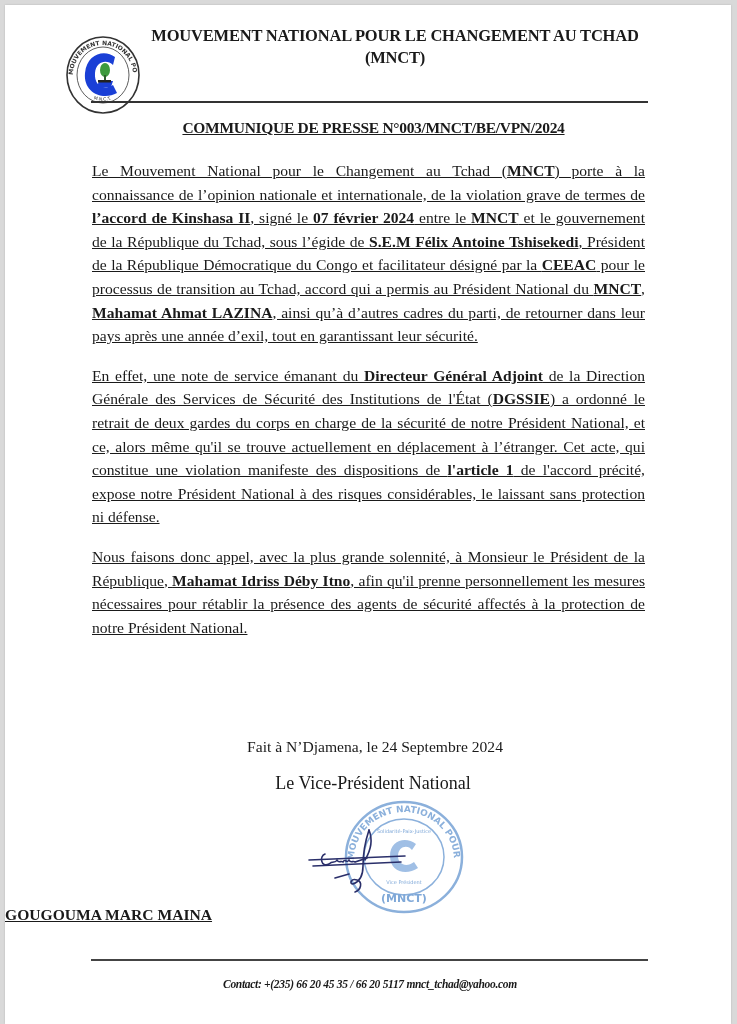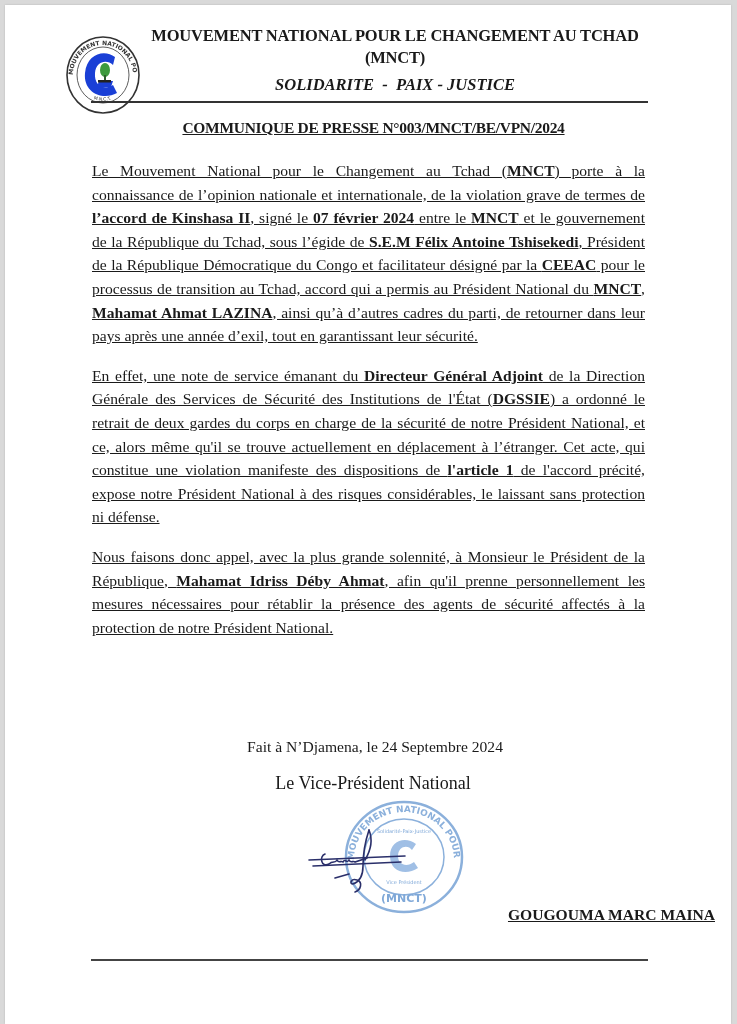--- a/index.html
+++ b/index.html
@@ -48,21 +48,21 @@
     position: absolute; left: 3px; top: 768px; width: 730px; text-align: center;
     font-size: 18px; font-weight: normal;
   }
   .stamp {
     position: absolute; left: 335px; top: 793px; width: 128px; height: 118px;
   }
   .signature {
     position: absolute; left: 300px; top: 815px; width: 110px; height: 80px;
   }
   .signatory-name {
-    position: absolute; left: 0; top: 901px; width: 710px; text-align: right;
+    position: absolute; left: 0; top: 901px; width: 710px; text-align: left;
     font-size: 15.6px; font-weight: bold; text-decoration: underline;
   }
   .footer-rule {
     position: absolute; left: 86px; top: 954px; width: 557px; height: 2px; background: #444;
   }
   .contact {
     position: absolute; left: 0; top: 973px; width: 730px; text-align: center;
     font-size: 11.5px; font-weight: bold; font-style: italic; letter-spacing: -0.3px;
   }
 </style>
@@ -88,29 +88,28 @@
     <path d="M 36 46 L 50 46 L 48 52 L 34 52 Z" fill="#1a3fd6"></path>
     <ellipse cx="42" cy="35" rx="5" ry="7" fill="#3c9a3c"></ellipse>
     <rect x="41" y="40" width="2" height="6" fill="#2e5e2e"></rect>
     <rect x="35" y="45" width="13" height="2.5" fill="#222"></rect>
   </svg>
 
   <div class="org-name">
     <div>MOUVEMENT NATIONAL POUR LE CHANGEMENT AU TCHAD</div>
     <div>(MNCT)</div>
   </div>
-  <div class="motto" style="white-space:pre;">SOLIDARITE  -  PAIX - JUSTICE</div>
   <div class="header-rule"></div>
 
   <div class="title">COMMUNIQUE DE PRESSE N°003/MNCT/BE/VPN/2024</div>
 
   <div class="body-text" id="body-text">
       <p><span>Le Mouvement National pour le Changement au Tchad (</span><b>MNCT</b><span>) porte à la connaissance de l’opinion nationale et internationale, de la violation grave de termes de </span><b>l’accord de Kinshasa II</b><span>, signé le </span><b>07 février 2024</b><span> entre le </span><b>MNCT</b><span> et le gouvernement de la République du Tchad, sous l’égide de </span><b>S.E.M Félix Antoine Tshisekedi</b><span>, Président de la République Démocratique du Congo et facilitateur désigné par la </span><b>CEEAC</b><span> pour le processus de transition au Tchad, accord qui a permis au Président National du </span><b>MNCT</b><span>, </span><b>Mahamat Ahmat LAZINA</b><span>, ainsi qu’à d’autres cadres du parti, de retourner dans leur pays après une année d’exil, tout en garantissant leur sécurité.</span></p>
       <p><span>En effet, une note de service émanant du </span><b>Directeur Général Adjoint</b><span> de la Direction Générale des Services de Sécurité des Institutions de l'État (</span><b>DGSSIE</b><span>) a ordonné le retrait de deux gardes du corps en charge de la sécurité de notre Président National, et ce, alors même qu'il se trouve actuellement en déplacement à l’étranger. Cet acte, qui constitue une violation manifeste des dispositions de </span><b>l'article 1</b><span> de l'accord précité, expose notre Président National à des risques considérables, le laissant sans protection ni défense.</span></p>
-      <p><span>Nous faisons donc appel, avec la plus grande solennité, à Monsieur le Président de la République, </span><b>Mahamat Idriss Déby Ahmat</b><span>, afin qu'il prenne personnellement les mesures nécessaires pour rétablir la présence des agents de sécurité affectés à la protection de notre Président National.</span></p>
+      <p><span>Nous faisons donc appel, avec la plus grande solennité, à Monsieur le Président de la République, </span><b>Mahamat Idriss Déby Itno</b><span>, afin qu'il prenne personnellement les mesures nécessaires pour rétablir la présence des agents de sécurité affectés à la protection de notre Président National.</span></p>
     </div>
 
   <div class="closing-place">Fait à N’Djamena, le 24 Septembre 2024</div>
   <div class="signatory-title">Le Vice-Président National</div>
 
   <svg class="stamp" viewBox="0 0 128 118">
     <defs>
       <path id="stampTop" d="M 14 62 A 50 48 0 1 1 114 62"></path>
     </defs>
     <g stroke="#7fa8d8" fill="none" opacity="0.9">
@@ -133,13 +132,14 @@
       <path d="M 20 34 C 14 36, 16 48, 24 44 C 28 40, 30 44, 32 40 C 34 44, 36 40, 38 42 C 40 38, 42 44, 44 40 C 46 44, 48 40, 50 42 L 62 38"></path>
       <path d="M 64 10 C 60 22, 58 34, 58 46 C 58 56, 54 62, 48 64 C 44 64, 46 58, 52 60 C 58 62, 56 70, 50 72"></path>
       <path d="M 64 10 C 68 20, 66 30, 60 40"></path>
       <path d="M 30 58 L 44 54"></path>
     </g>
   </svg>
 
   <div class="signatory-name">GOUGOUMA MARC MAINA</div>
 
   <div class="footer-rule"></div>
+  <div class="contact">Contact: +(235) 66 20 45 35 / 66 20 5117 mnct_tchad@yahoo.com</div>
 </div>
 
 </body></html>

